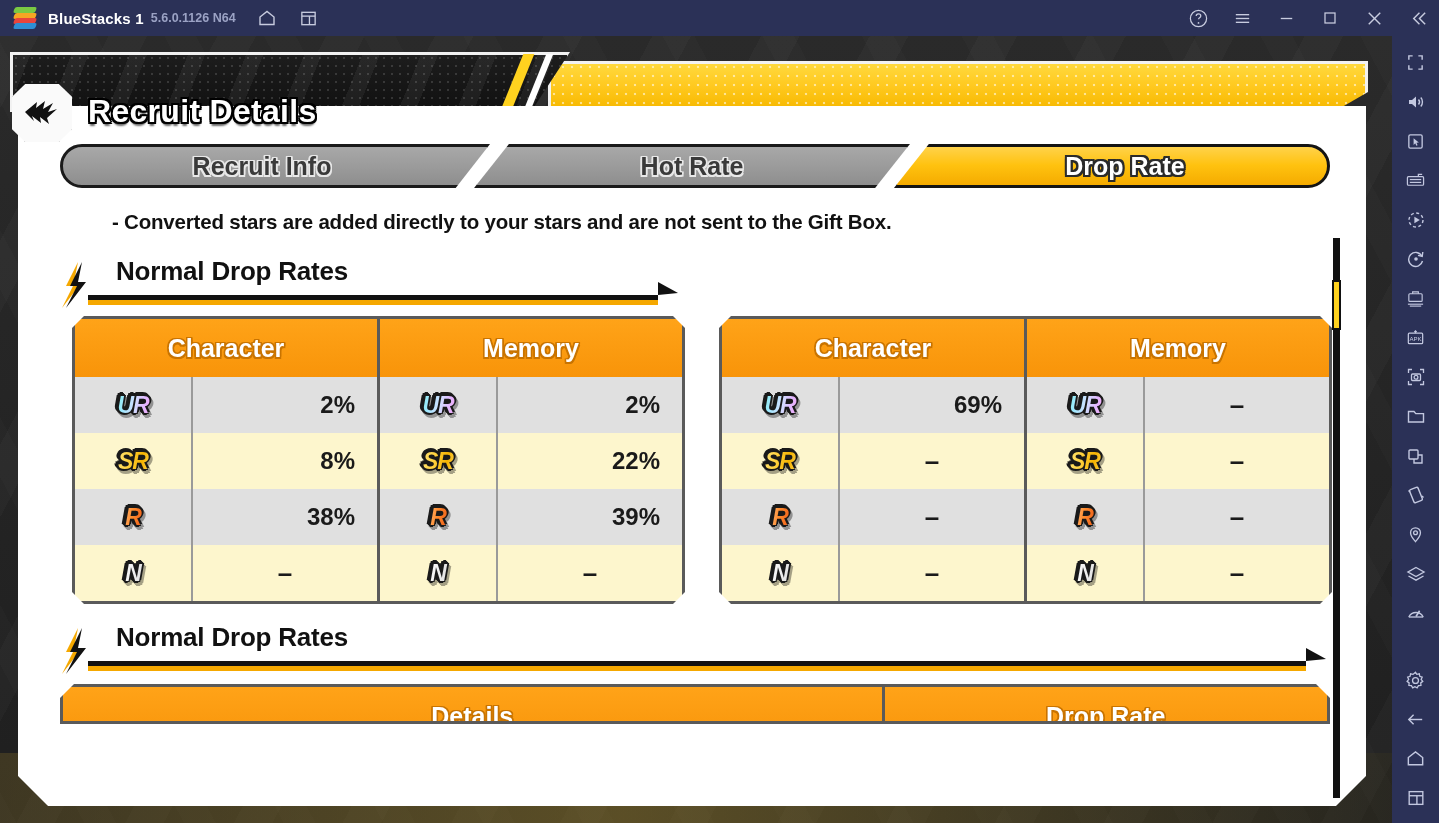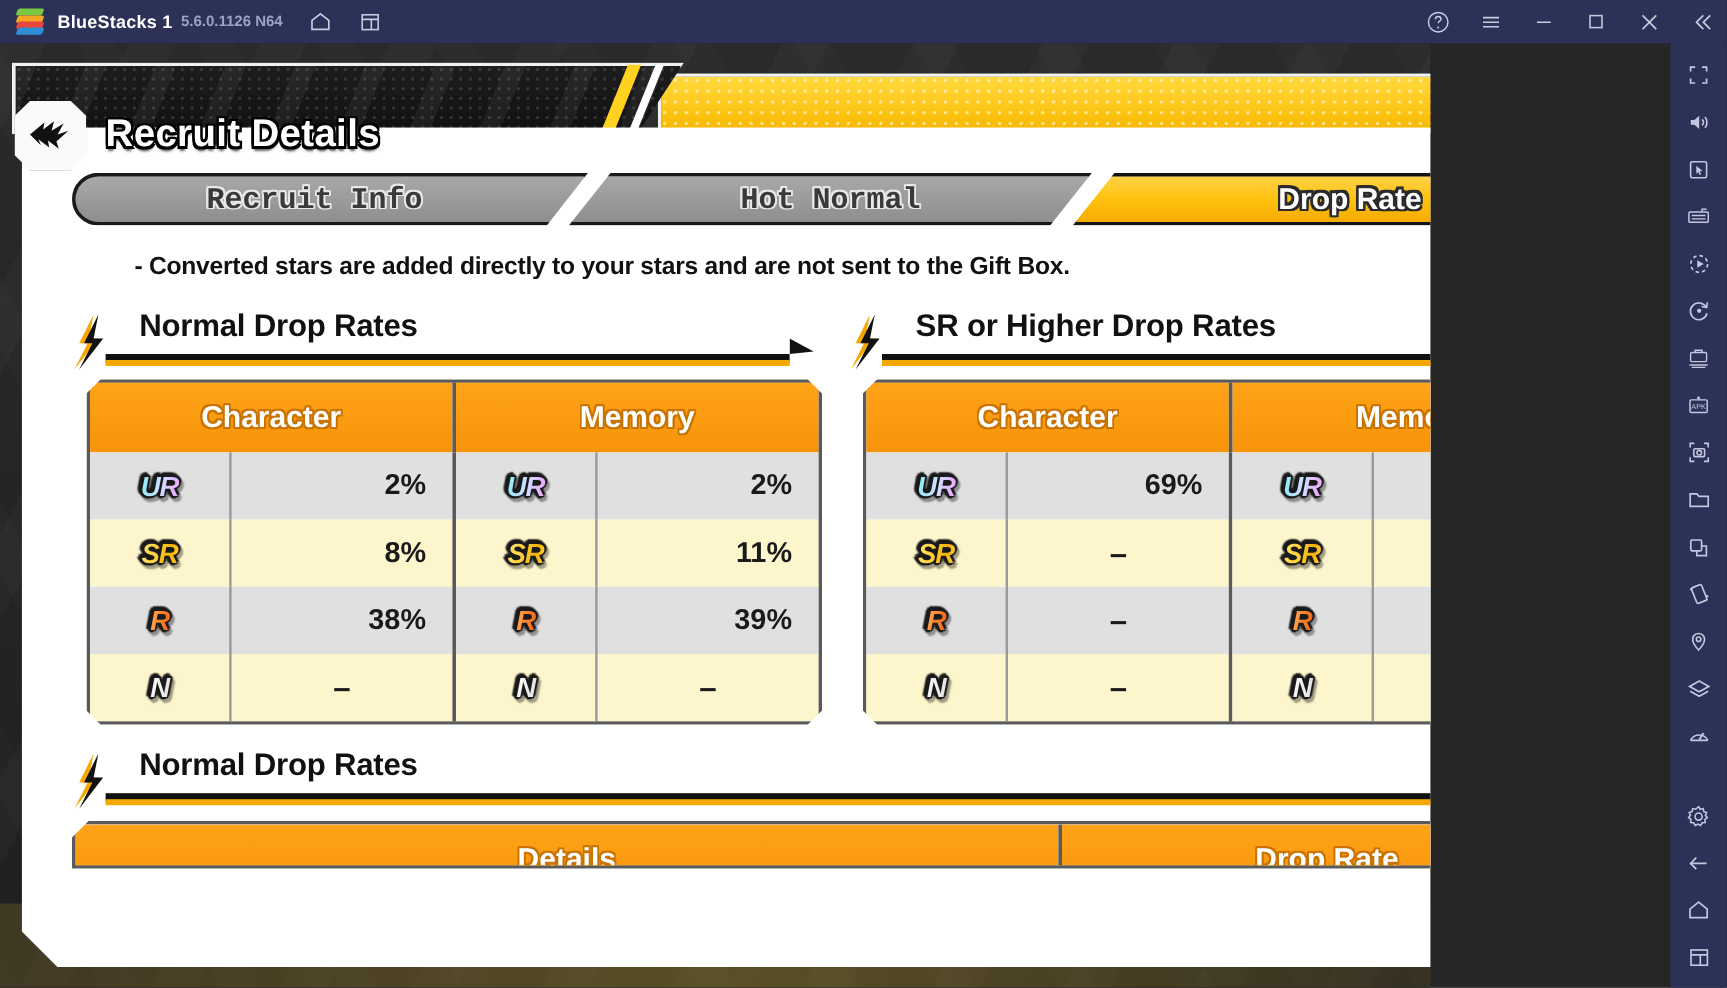--- a/index.html
+++ b/index.html
@@ -56,21 +56,21 @@
   .sb-icon {
     width: 30px; height: 30px; margin-bottom: 10px;
     display: flex; align-items: center; justify-content: center;
     color: #c3c8e0;
   }
   .sb-spacer { height: 28px; }
 
   
   .game {
     position: absolute; top: 36px; left: 0;
-    width: 1192px; height: 787px;
+    width: 1392px; height: 787px;
     background: #262626;
     overflow: hidden;
   }
   .game::before {
     content: ""; position: absolute; inset: 0;
     background:
       repeating-linear-gradient(118deg, rgba(255,255,255,.022) 0 34px, rgba(0,0,0,0) 34px 96px),
       repeating-linear-gradient(-118deg, rgba(255,255,255,.017) 0 28px, rgba(0,0,0,0) 28px 88px),
       linear-gradient(180deg, #2a2a2a 0%, #242424 55%, #1f1f1f 100%);
   }
@@ -155,21 +155,20 @@
     font-size: 25px; font-weight: bold; color: #fff;
     border: 3px solid #1a1a1a;
     text-shadow: -2px 0 #2b2b2b, 2px 0 #2b2b2b, 0 -2px #2b2b2b, 0 2px #2b2b2b,
                  -2px -2px #2b2b2b, 2px -2px #2b2b2b, -2px 2px #2b2b2b, 2px 2px #2b2b2b;
   }
   .tab.inactive {
     background: linear-gradient(180deg,#a8a8a8 0%, #9a9a9a 55%, #8e8e8e 100%);
     color: #3a3a3a;
     text-shadow: -1.5px 0 #e8e8e8, 1.5px 0 #e8e8e8, 0 -1.5px #e8e8e8, 0 1.5px #e8e8e8,
                  -1.5px -1.5px #e8e8e8, 1.5px -1.5px #e8e8e8, -1.5px 1.5px #e8e8e8, 1.5px 1.5px #e8e8e8;
-    font-family: Liberation Mono, monospace;
   }
   .tab.active {
     background: linear-gradient(180deg,#ffd24a 0%, #ffc20f 48%, #f5ab00 100%);
     border-color: #141414;
     z-index: 3;
   }
   .tab-1 {
     width: 432px; margin-right: -16px;
     border-radius: 22px 0 0 22px;
     clip-path: polygon(0 0, 100% 0, 92% 100%, 0 100%);
@@ -381,21 +380,21 @@
   <div class="hdr-title">Recruit Details</div>
 
   <div class="panel">
     <div class="panel-inner">
 
       <div class="tabs">
         <div class="tab inactive tab-1">
           <span>Recruit Info</span>
         </div>
         <div class="tab inactive tab-2">
-          <span>Hot Normal</span>
+          <span>Hot Rate</span>
         </div>
         <div class="tab active tab-3">
           <span>Drop Rate</span>
         </div>
       </div>
 
       <div class="note">- Converted stars are added directly to your stars and are not sent to the Gift Box.</div>
 
       <div style="display:flex; gap:22px;">
         <div class="sec-head" style="width:626px;">
@@ -406,35 +405,20 @@
             </svg>
           </div>
           <div class="sec-title">Normal Drop Rates</div>
           <div class="sec-rule" style="width:570px;"></div>
           <div class="sec-arrow" style="left:598px;">
             <svg width="22" height="22" viewBox="0 0 22 22">
                 <path d="M0 0 L20 11 L0 13 Z" fill="#111"></path>
               </svg>
           </div>
         </div>
-        <div class="sec-head" style="width:626px;">
-          <div class="sec-bolt">
-            <svg width="40" height="46" viewBox="0 0 40 46">
-              <path d="M18 0 L6 24 L13 24 L2 46 L22 20 L14 20 Z" fill="#f5a800"></path>
-              <path d="M22 0 L10 24 L17 24 L6 46 L26 20 L18 20 Z" fill="#111"></path>
-            </svg>
-          </div>
-          <div class="sec-title">SR or Higher Drop Rates</div>
-          <div class="sec-rule" style="width:570px;"></div>
-          <div class="sec-arrow" style="left:598px;">
-            <svg width="22" height="22" viewBox="0 0 22 22">
-                <path d="M0 0 L20 11 L0 13 Z" fill="#111"></path>
-              </svg>
-          </div>
-        </div>
       </div>
 
       <div class="tables-row">
 
         <div class="rate-table">
           <div class="rt-head">
             <div>Character</div>
             <div>Memory</div>
           </div>
           <div class="rt-body">
@@ -468,21 +452,21 @@
               <div class="rt-row odd">
                 <div class="rt-badge-cell">
                   <span class="badge badge-UR">UR</span>
                 </div>
                 <div class="rt-val-cell">2%</div>
               </div>
               <div class="rt-row even">
                 <div class="rt-badge-cell">
                   <span class="badge badge-SR">SR</span>
                 </div>
-                <div class="rt-val-cell">11%</div>
+                <div class="rt-val-cell">22%</div>
               </div>
               <div class="rt-row odd">
                 <div class="rt-badge-cell">
                   <span class="badge badge-R">R</span>
                 </div>
                 <div class="rt-val-cell">39%</div>
               </div>
               <div class="rt-row even">
                 <div class="rt-badge-cell">
                   <span class="badge badge-N">N</span>

